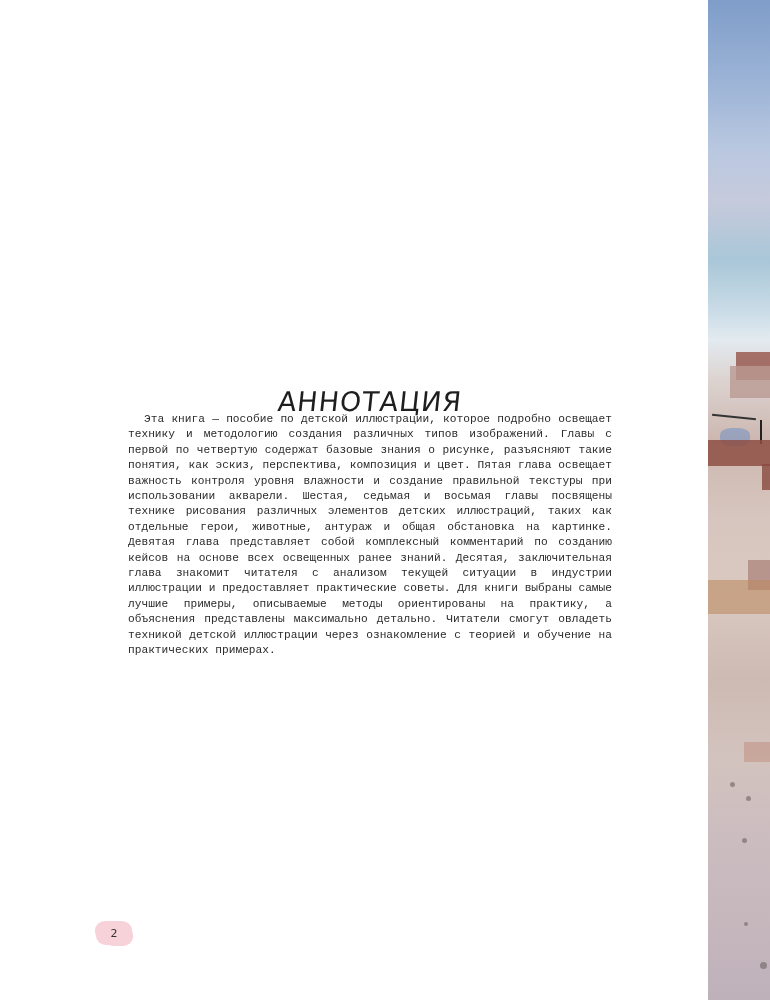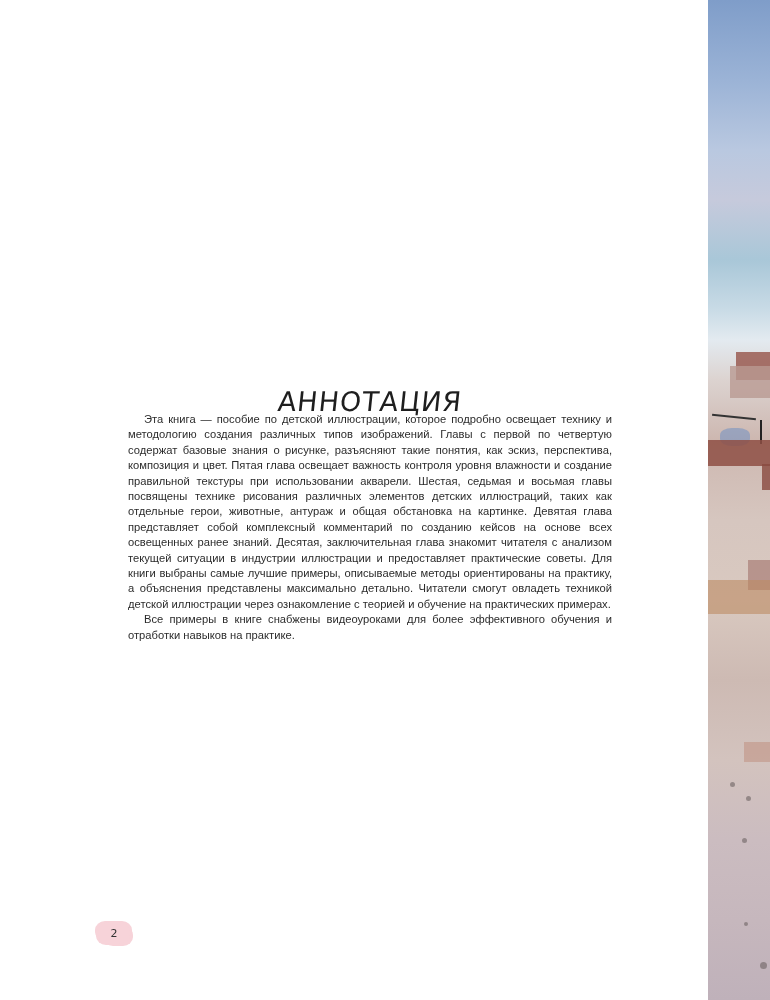--- a/index.html
+++ b/index.html
@@ -32,21 +32,21 @@
       font-weight: normal;
       letter-spacing: 1px;
       color: #1e1e1e;
       transform: skewX(-6deg);
     }
     .body-text {
       position: absolute;
       left: 128px;
       top: 412px;
       width: 484px;
-      font-family: Liberation Sans, sans-serif;
+      font-family: Liberation Mono, monospace;
       font-size: 11.2px;
       line-height: 15.4px;
       color: #2b2b2b;
       text-align: justify;
     }
     .body-text p {
       margin: 0;
       text-indent: 16px;
     }
     .page-number-badge {
@@ -142,21 +142,20 @@
   </style>
 </head>
 <body>
 
 <div class="page">
 
   <h1 class="title">АННОТАЦИЯ</h1>
 
   <div class="body-text">
     <p>Эта книга — пособие по детской иллюстрации, которое подробно освещает технику и методологию создания различных типов изображений. Главы с первой по четвертую содержат базовые знания о рисунке, разъясняют такие понятия, как эскиз, перспектива, композиция и цвет. Пятая глава освещает важность контроля уровня влажности и создание правильной текстуры при использовании акварели. Шестая, седьмая и восьмая главы посвящены технике рисования различных элементов детских иллюстраций, таких как отдельные герои, животные, антураж и общая обстановка на картинке. Девятая глава представляет собой комплексный комментарий по созданию кейсов на основе всех освещенных ранее знаний. Десятая, заключительная глава знакомит читателя с анализом текущей ситуации в индустрии иллюстрации и предоставляет практические советы. Для книги выбраны самые лучшие примеры, описываемые методы ориентированы на практику, а объяснения представлены максимально детально. Читатели смогут овладеть техникой детской иллюстрации через ознакомление с теорией и обучение на практических примерах.</p>
-    <p>Все примеры в книге снабжены видеоуроками для более эффективного обучения и отработки навыков на практике.</p>
   </div>
 
   <div class="page-number-badge">
     <span class="page-number">2</span>
   </div>
 
   <div class="illustration">
     <div class="shape ill-roof-top"></div>
     <div class="shape ill-block-1"></div>
     <div class="shape ill-blue-splash"></div>

